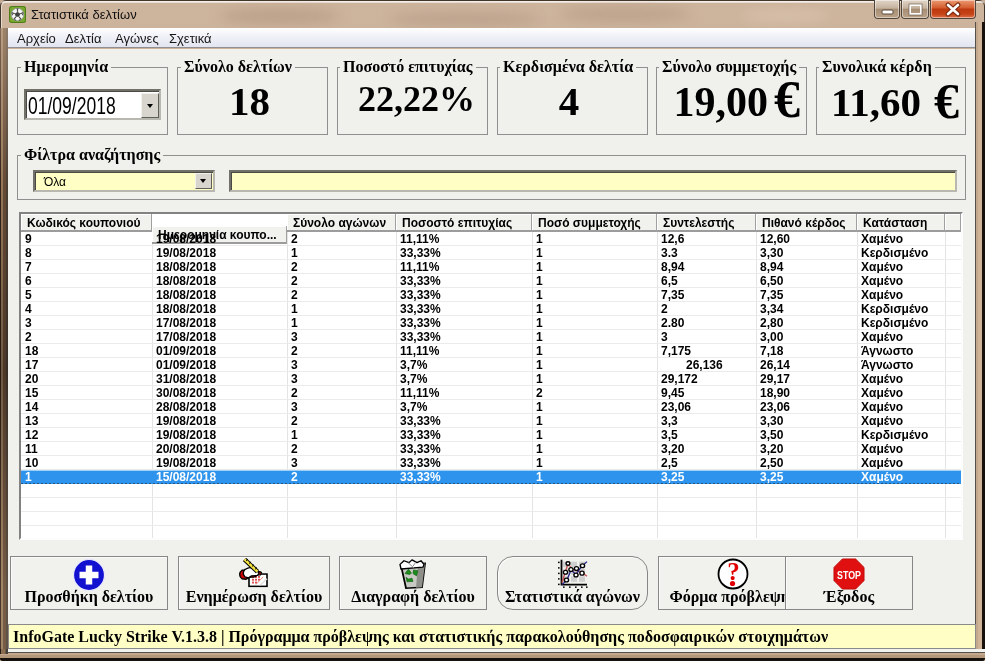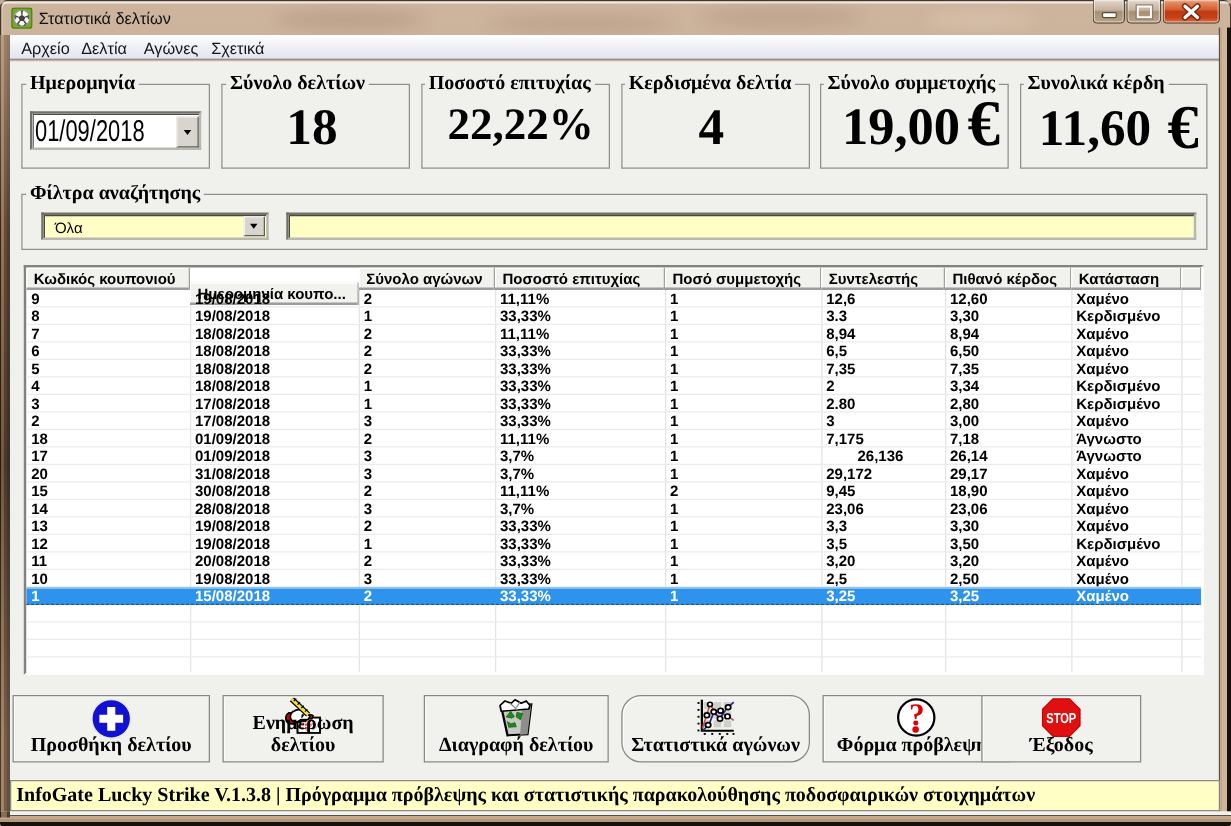--- a/index.html
+++ b/index.html
@@ -419,21 +419,21 @@
     </div>
 </div>
 
 <div class="bigbtn" style="left:10px; width:158px;">
   <svg width="34" height="34" viewBox="0 0 34 34">
     <circle cx="17" cy="17" r="15.5" fill="#1111cf" stroke="#e9e9ff" stroke-width="1.2"></circle>
     <path d="M17 7.5 V26.5 M7.5 17 H26.5" stroke="#fff" stroke-width="6.5"></path>
   </svg>
   <div class="cap">Προσθήκη δελτίου</div>
 </div>
-<div class="bigbtn" style="left:178px; width:129px;">
+<div class="bigbtn" style="left:178px; width:152px;">
   <svg width="36" height="34" viewBox="0 0 36 36" preserveAspectRatio="none">
 
     <g>
       <rect x="13" y="17" width="18" height="13" fill="#fff" stroke="#000" stroke-width="1.6"></rect>
       <path d="M24 29 L31 22" stroke="#ddd" stroke-width="1.4"></path>
       <g fill="#e05050">
         <rect x="16" y="19" width="2" height="2"></rect>
           <rect x="19" y="19" width="2" height="2"></rect>
           <rect x="22" y="19" width="2" height="2"></rect>
         <rect x="16" y="22" width="2" height="2"></rect>

